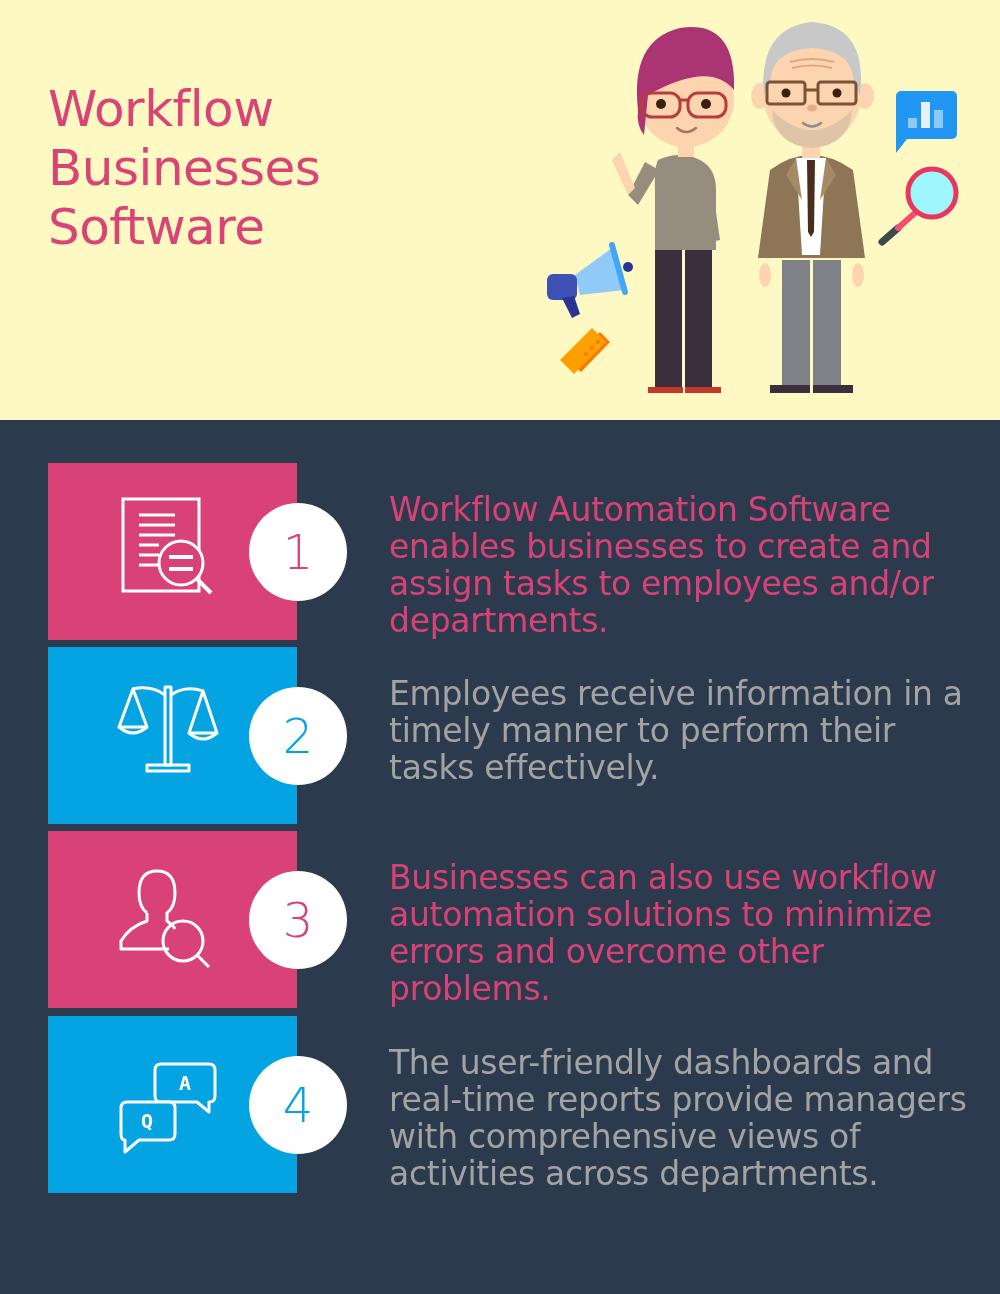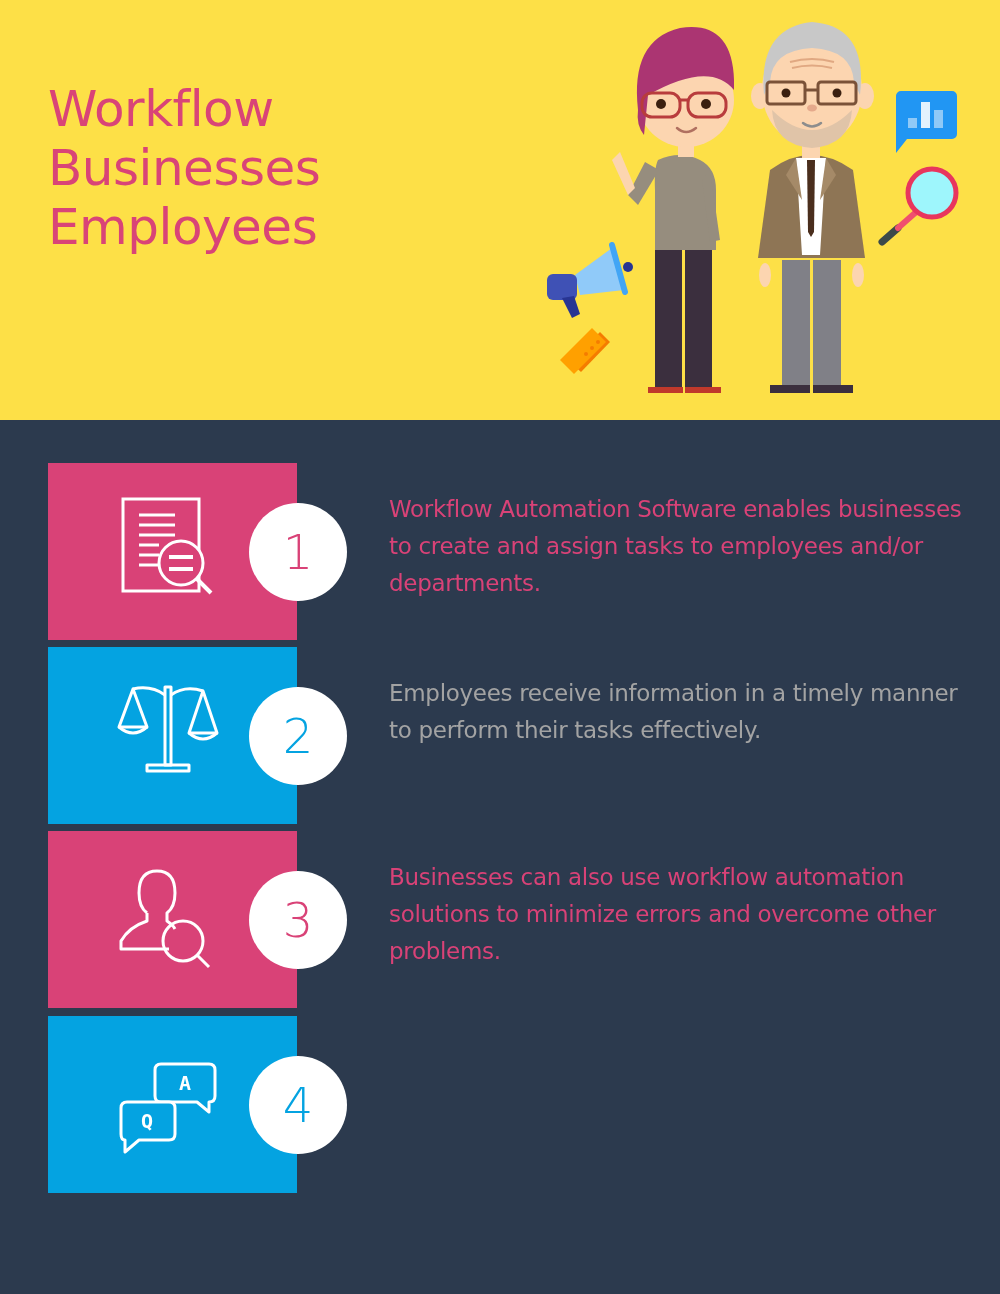--- a/index.html
+++ b/index.html
@@ -1,19 +1,19 @@
 <!DOCTYPE html>
 <html><head>
 <meta charset="utf-8">
 <style>
   * { margin: 0; padding: 0; box-sizing: border-box; }
   html, body { width: 1000px; height: 1294px; overflow: hidden; background: #ffffff; }
   body { position: relative; font-family: "DejaVu Sans", "Liberation Sans", sans-serif; }
 
-  .top { position: absolute; left: 0; top: 0; width: 1000px; height: 420px; background: #fde047; }
+  .top { position: absolute; left: 0; top: 0; width: 1000px; height: 420px; background: #fef9c3; }
   .title {
     position: absolute; left: 48px; top: 80px;
     color: #d94477; font-size: 50px; line-height: 59px; font-weight: 400;
     letter-spacing: -0.5px;
   }
   .title span { display: block; }
   .intro {
     position: absolute; left: 34px; top: 288px; width: 380px;
     color: #2d3b4f; font-size: 16.5px; line-height: 27px;
   }
@@ -30,33 +30,33 @@
   .circle {
     position: absolute; left: 249px; top: 40px; width: 98px; height: 98px;
     border-radius: 50%; background: #ffffff;
     display: flex; align-items: center; justify-content: center;
     font-size: 48px; font-weight: 300;
   }
   .circle.pink { color: #d94277; }
   .circle.blue { color: #04a3e1; }
   .desc {
     position: absolute; left: 389px; top: 28px; width: 580px;
-    font-size: 23px; line-height: 37px; font-weight: 400; letter-spacing: -0.3px;
+    font-size: 33px; line-height: 37px; font-weight: 400; letter-spacing: -0.3px;
   }
   .desc.pink { color: #d94277; }
   .desc.blue { color: #a3a3a3; }
 </style>
 </head>
 <body>
 
 <div class="top">
   <h1 class="title">
     <span>Workflow</span>
     <span>Businesses</span>
-    <span>Employees</span>
+    <span>Software</span>
   </h1>
 
   <svg class="art" viewBox="0 0 480 410" xmlns="http://www.w3.org/2000/svg">
 
     <g>
       <path d="M377 91 h55 a5 5 0 0 1 5 5 v38 a5 5 0 0 1 -5 5 h-45 l-11 14 v-14 v-43 a5 5 0 0 1 5 -5z" fill="#2196f3"></path>
       <rect x="388" y="118" width="9" height="10" fill="#8fc9f7"></rect>
       <rect x="401" y="102" width="9" height="26" fill="#e3f2fd"></rect>
       <rect x="414" y="110" width="9" height="18" fill="#8fc9f7"></rect>
     </g>
@@ -208,15 +208,16 @@
   <div class="row" style="top:596px;">
     <div class="box blue">
       <svg class="icon" viewBox="0 0 110 110" fill="none" stroke="#ffffff" stroke-width="3" stroke-linejoin="round">
         <path d="M42 24 Q42 18 48 18 L96 18 Q102 18 102 24 L102 50 Q102 56 96 56 L96 66 L84 56 L48 56 Q42 56 42 50 Z" fill="#04a3e1"></path>
         <path d="M8 62 Q8 56 14 56 L56 56 Q62 56 62 62 L62 88 Q62 94 56 94 L26 94 L12 106 L12 94 Q8 94 8 88 Z" fill="#04a3e1"></path>
         <text x="72" y="44" fill="#ffffff" stroke="none" font-family="DejaVu Sans Mono, monospace" font-size="20" font-weight="bold" text-anchor="middle">A</text>
         <text x="34" y="82" fill="#ffffff" stroke="none" font-family="DejaVu Sans Mono, monospace" font-size="20" font-weight="bold" text-anchor="middle">Q</text>
       </svg>
     </div>
     <div class="circle blue">4</div>
+    <p class="desc blue">The user-friendly dashboards and real-time reports provide managers with comprehensive views of activities across departments.</p>
   </div>
 
 </div>
 
 </body></html>

